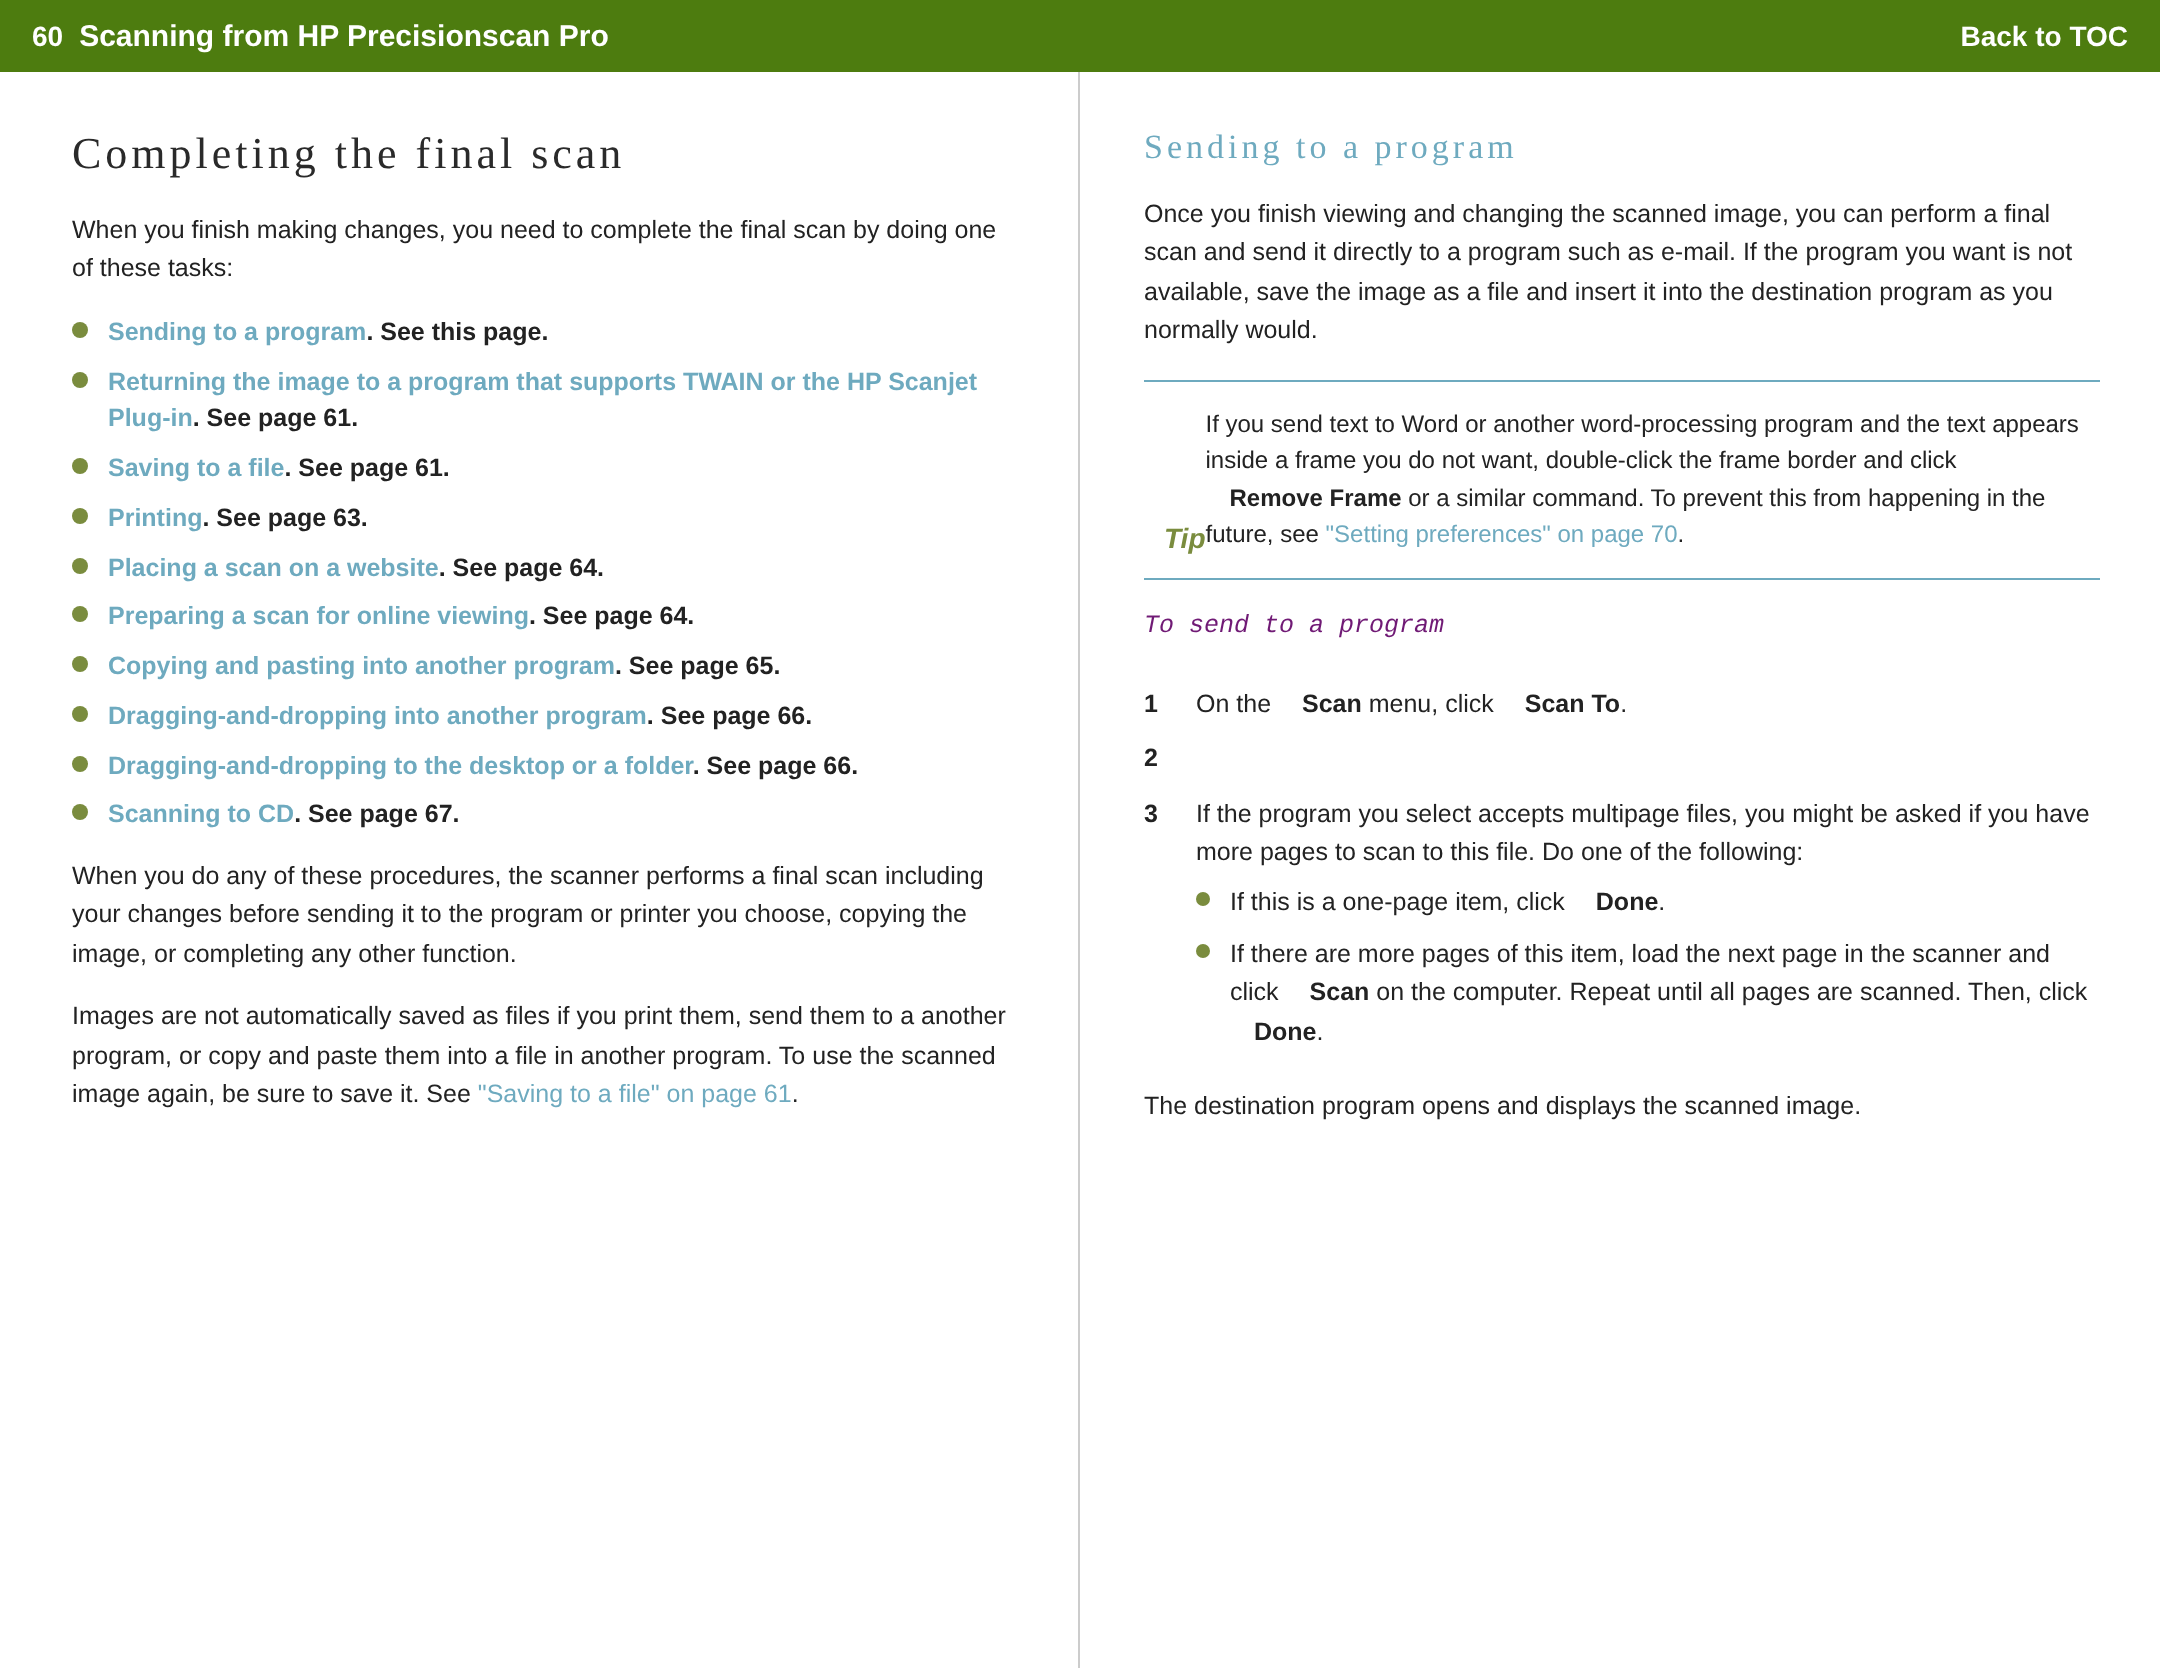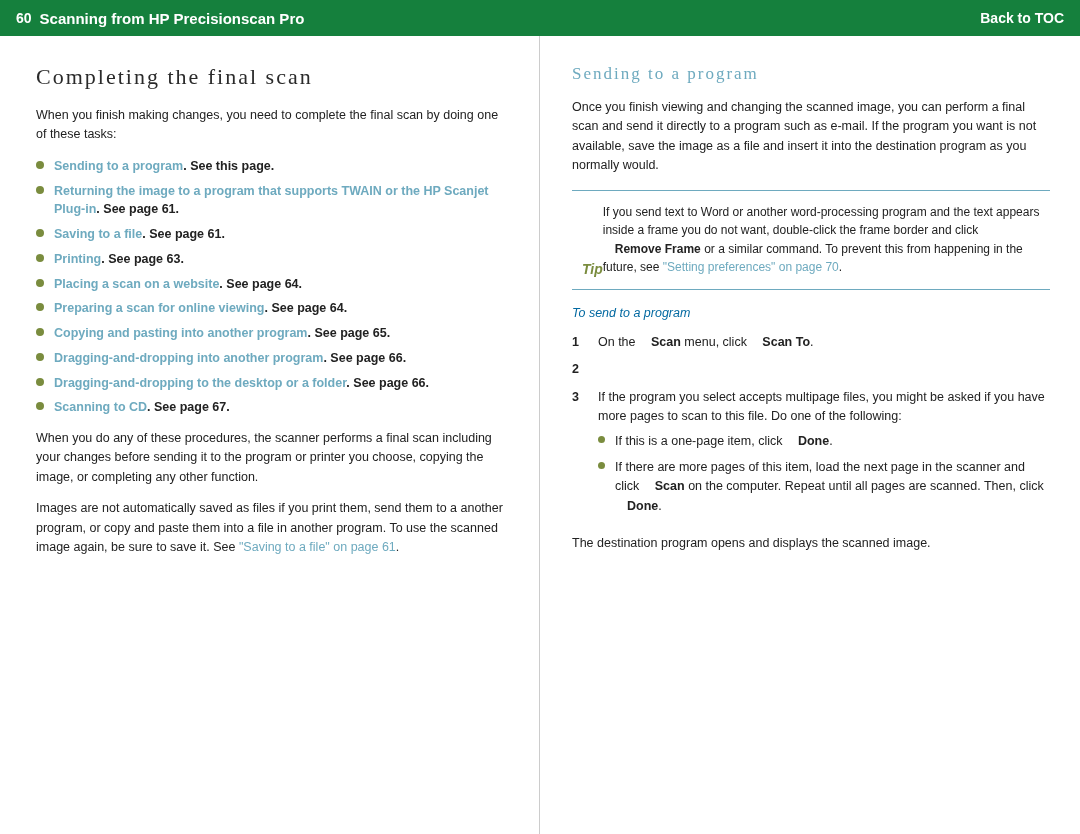--- a/index.html
+++ b/index.html
@@ -11,21 +11,21 @@
       color: #222;
       background: #fff;
       overflow: hidden;
     }
 
     
     .header-bar {
       display: flex;
       align-items: center;
       justify-content: space-between;
-      background-color: #15803d;
+      background-color: #4d7c0f;
       height: 36px;
       padding: 0 16px;
     }
     .header-left {
       display: flex;
       align-items: center;
       gap: 8px;
     }
     .header-page-num {
       color: #fff;
@@ -141,22 +141,23 @@
     .tip-text {
       font-size: 12px;
       line-height: 1.55;
       color: #222;
     }
 
     
     .steps-title {
       font-style: italic;
       font-size: 12.5px;
-      margin-bottom: 13px;
-      color: #0369a1;
+      margin-bottom: 23px;
+      color: #701a75;
+      font-family: Liberation Mono, monospace;
     }
     .steps-list {
       list-style: none;
       padding: 0;
       margin: 0 0 12px 0;
     }
     .steps-list > li {
       display: flex;
       align-items: flex-start;
       margin-bottom: 8px;

